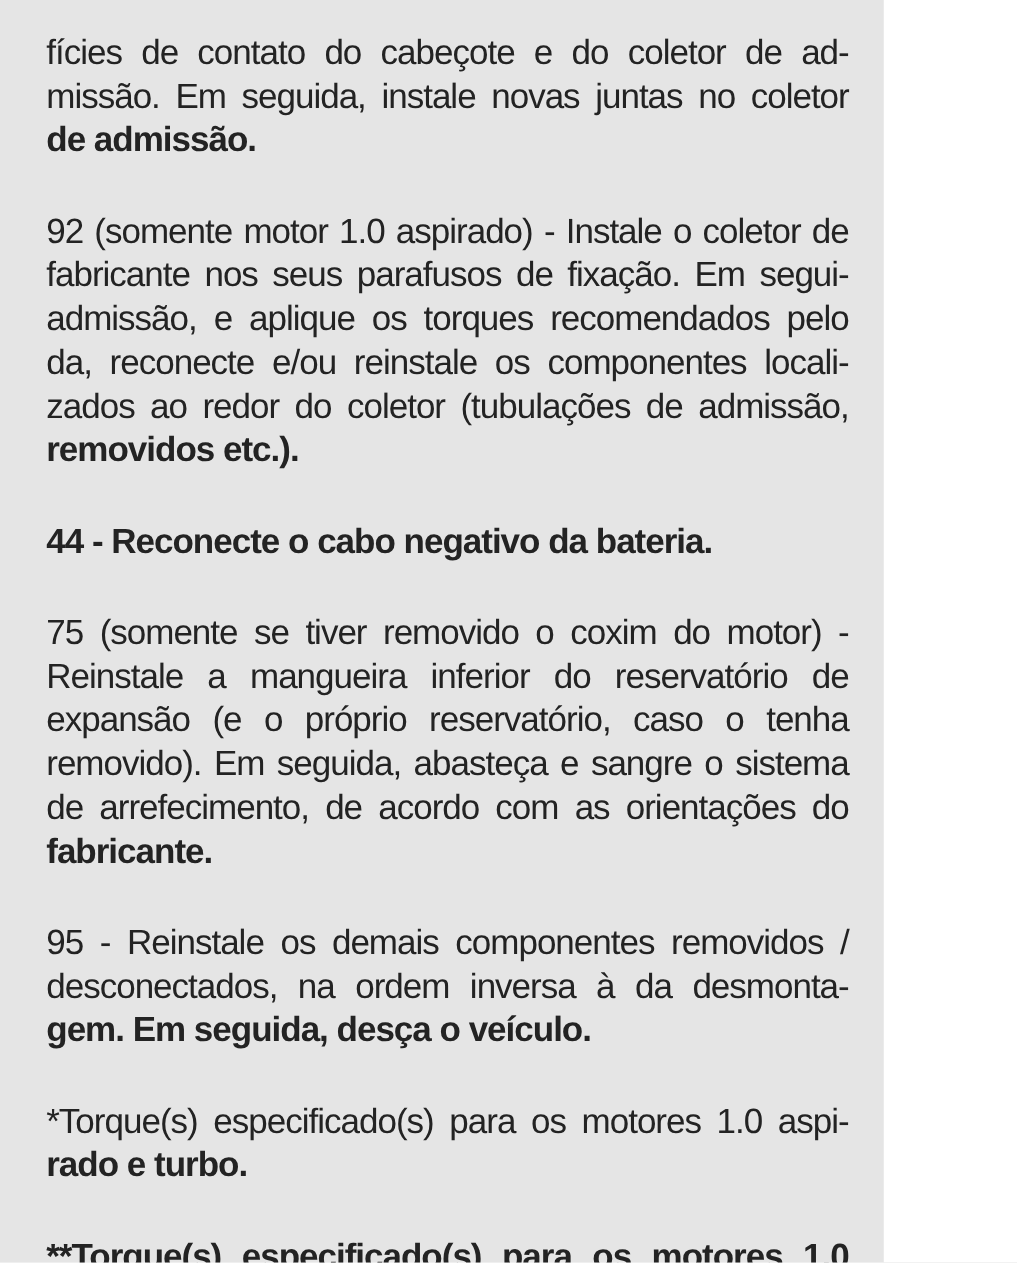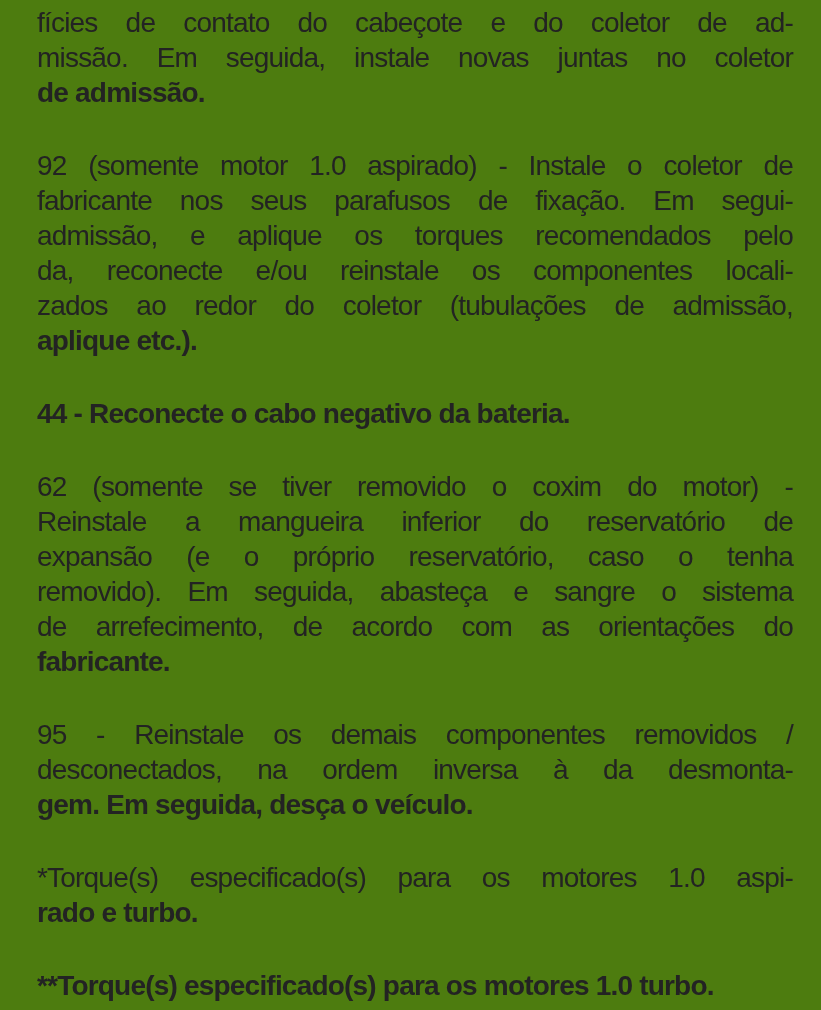--- a/index.html
+++ b/index.html
@@ -7,24 +7,24 @@
     padding: 0;
   }
   body {
     width: 821px;
     height: 1010px;
     background: #ffffff;
     overflow: hidden;
   }
   .page {
     box-sizing: border-box;
-    width: 821px;
+    width: 707px;
     height: 1010px;
-    padding: 5px 28px 0 37px;
-    background: #4d7c0f;
+    padding: 24px 28px 0 37px;
+    background: #e5e5e5;
   }
   .doc-body {
     font-family: "Liberation Sans", "DejaVu Sans", sans-serif;
     font-size: 28px;
     line-height: 35px;
     letter-spacing: -0.8px;
     color: #232323;
     -webkit-font-smoothing: antialiased;
   }
   .paragraph {
@@ -52,27 +52,27 @@
         <div class="line">fícies de contato do cabeçote e do coletor de ad-</div>
         <div class="line">missão. Em seguida, instale novas juntas no coletor</div>
         <div class="line last-line">de admissão.</div>
       </div>
       <div class="paragraph">
         <div class="line">92 (somente motor 1.0 aspirado) - Instale o coletor de</div>
         <div class="line">fabricante nos seus parafusos de fixação. Em segui-</div>
         <div class="line">admissão, e aplique os torques recomendados pelo</div>
         <div class="line">da, reconecte e/ou reinstale os componentes locali-</div>
         <div class="line">zados ao redor do coletor (tubulações de admissão,</div>
-        <div class="line last-line">aplique etc.).</div>
+        <div class="line last-line">removidos etc.).</div>
       </div>
       <div class="paragraph">
         <div class="line last-line">44 - Reconecte o cabo negativo da bateria.</div>
       </div>
       <div class="paragraph">
-        <div class="line">62 (somente se tiver removido o coxim do motor) -</div>
+        <div class="line">75 (somente se tiver removido o coxim do motor) -</div>
         <div class="line">Reinstale a mangueira inferior do reservatório de</div>
         <div class="line">expansão (e o próprio reservatório, caso o tenha</div>
         <div class="line">removido). Em seguida, abasteça e sangre o sistema</div>
         <div class="line">de arrefecimento, de acordo com as orientações do</div>
         <div class="line last-line">fabricante.</div>
       </div>
       <div class="paragraph">
         <div class="line">95 - Reinstale os demais componentes removidos /</div>
         <div class="line">desconectados, na ordem inversa à da desmonta-</div>
         <div class="line last-line">gem. Em seguida, desça o veículo.</div>

